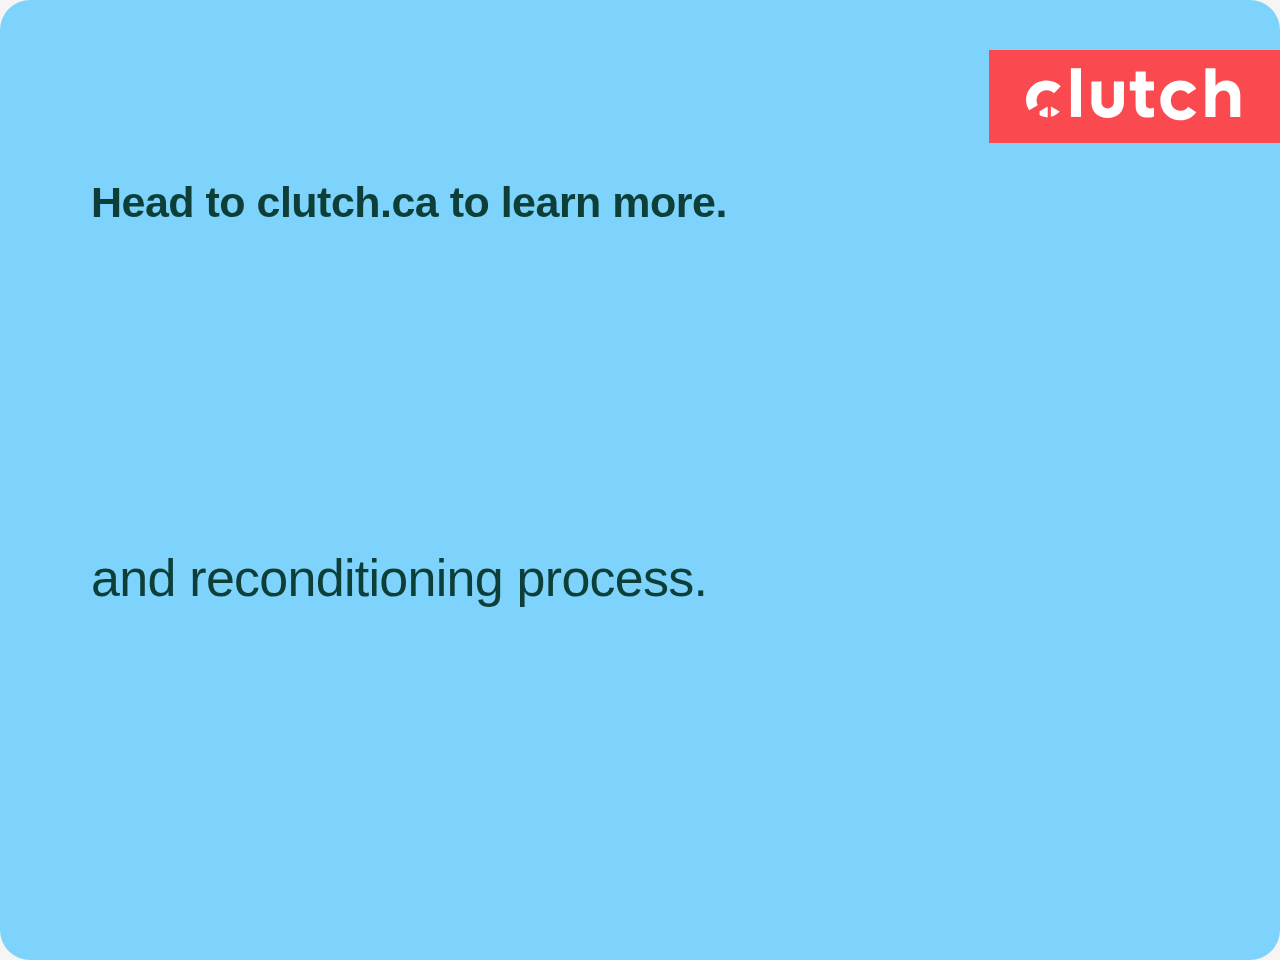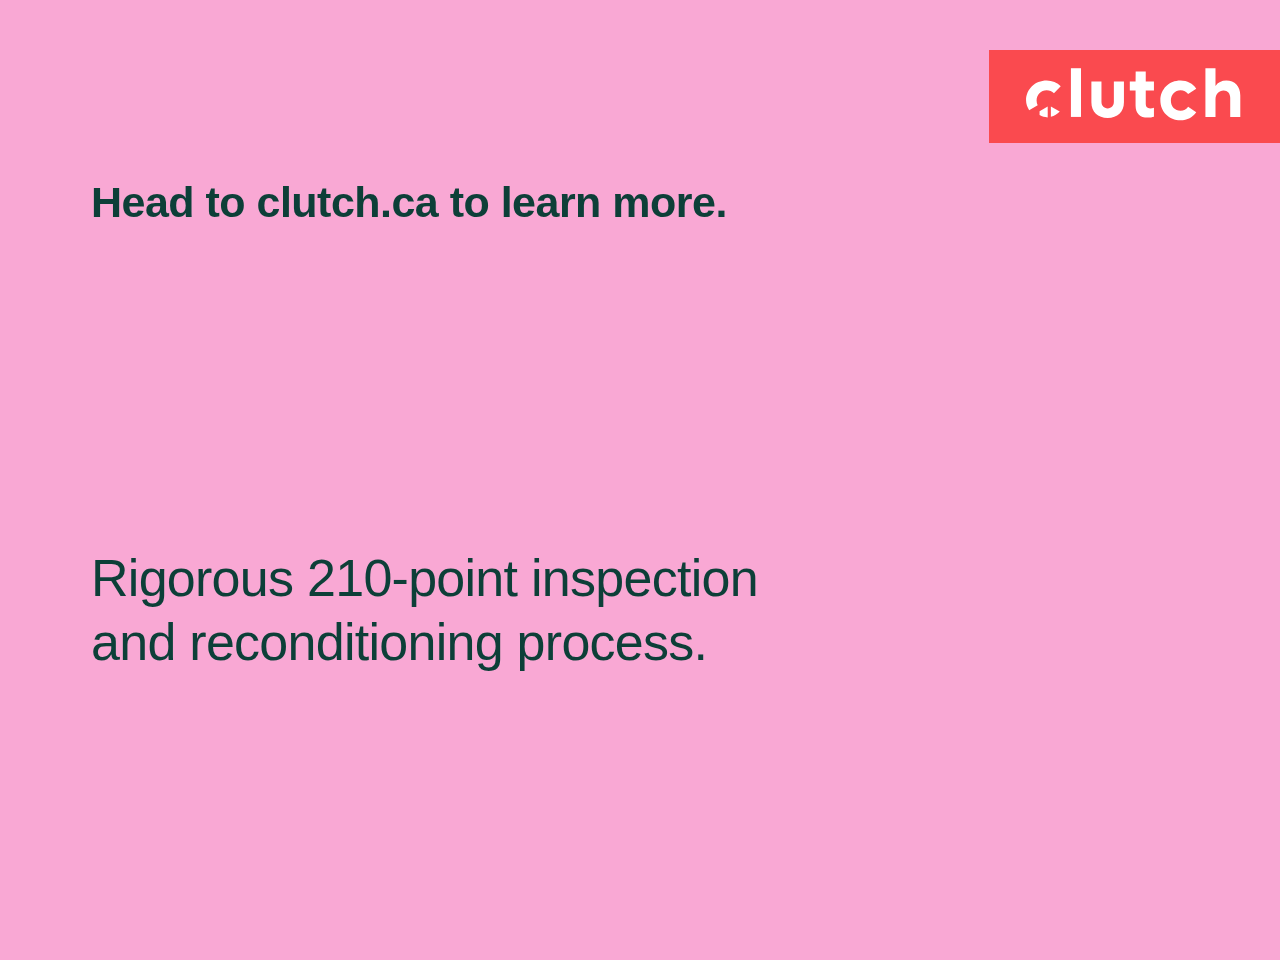--- a/index.html
+++ b/index.html
@@ -12,21 +12,22 @@
     background: #f7f5f3;
     font-family: "Liberation Sans", sans-serif;
     overflow: hidden;
     position: relative;
     -webkit-font-smoothing: antialiased;
   }
 
   .slide {
     position: absolute;
     inset: 0;
-    background: #f9a8d4;
+    background: #7dd3fc;
+    border-radius: 30px;
   }
 
   
   .brand-banner {
     position: absolute;
     left: 989px;
     top: 50px;
     width: 291px;
     height: 93px;
     background: #fa4a4f;
@@ -123,17 +124,16 @@
           <path d="M172.0 2.0h9.1v16.0c2.1-3.0 5.6-4.8 9.8-4.8 7.6 0 12.6 5.3 12.6 13.4v19.4h-9.1V28.9c0-4.2-2.3-6.8-6.0-6.8-4.2 0-7.3 3.2-7.3 7.9v16.0h-9.1z"></path>
         </g>
       </svg>
     </div>
   </div>
 
   <div class="eyebrow">Head to clutch.ca to learn more.</div>
 
 
   <div class="subcopy">
-    <span class="line">Rigorous 210-point inspection</span>
     <span class="line">and reconditioning process.</span>
   </div>
 
 </div>
 
 </body></html>

